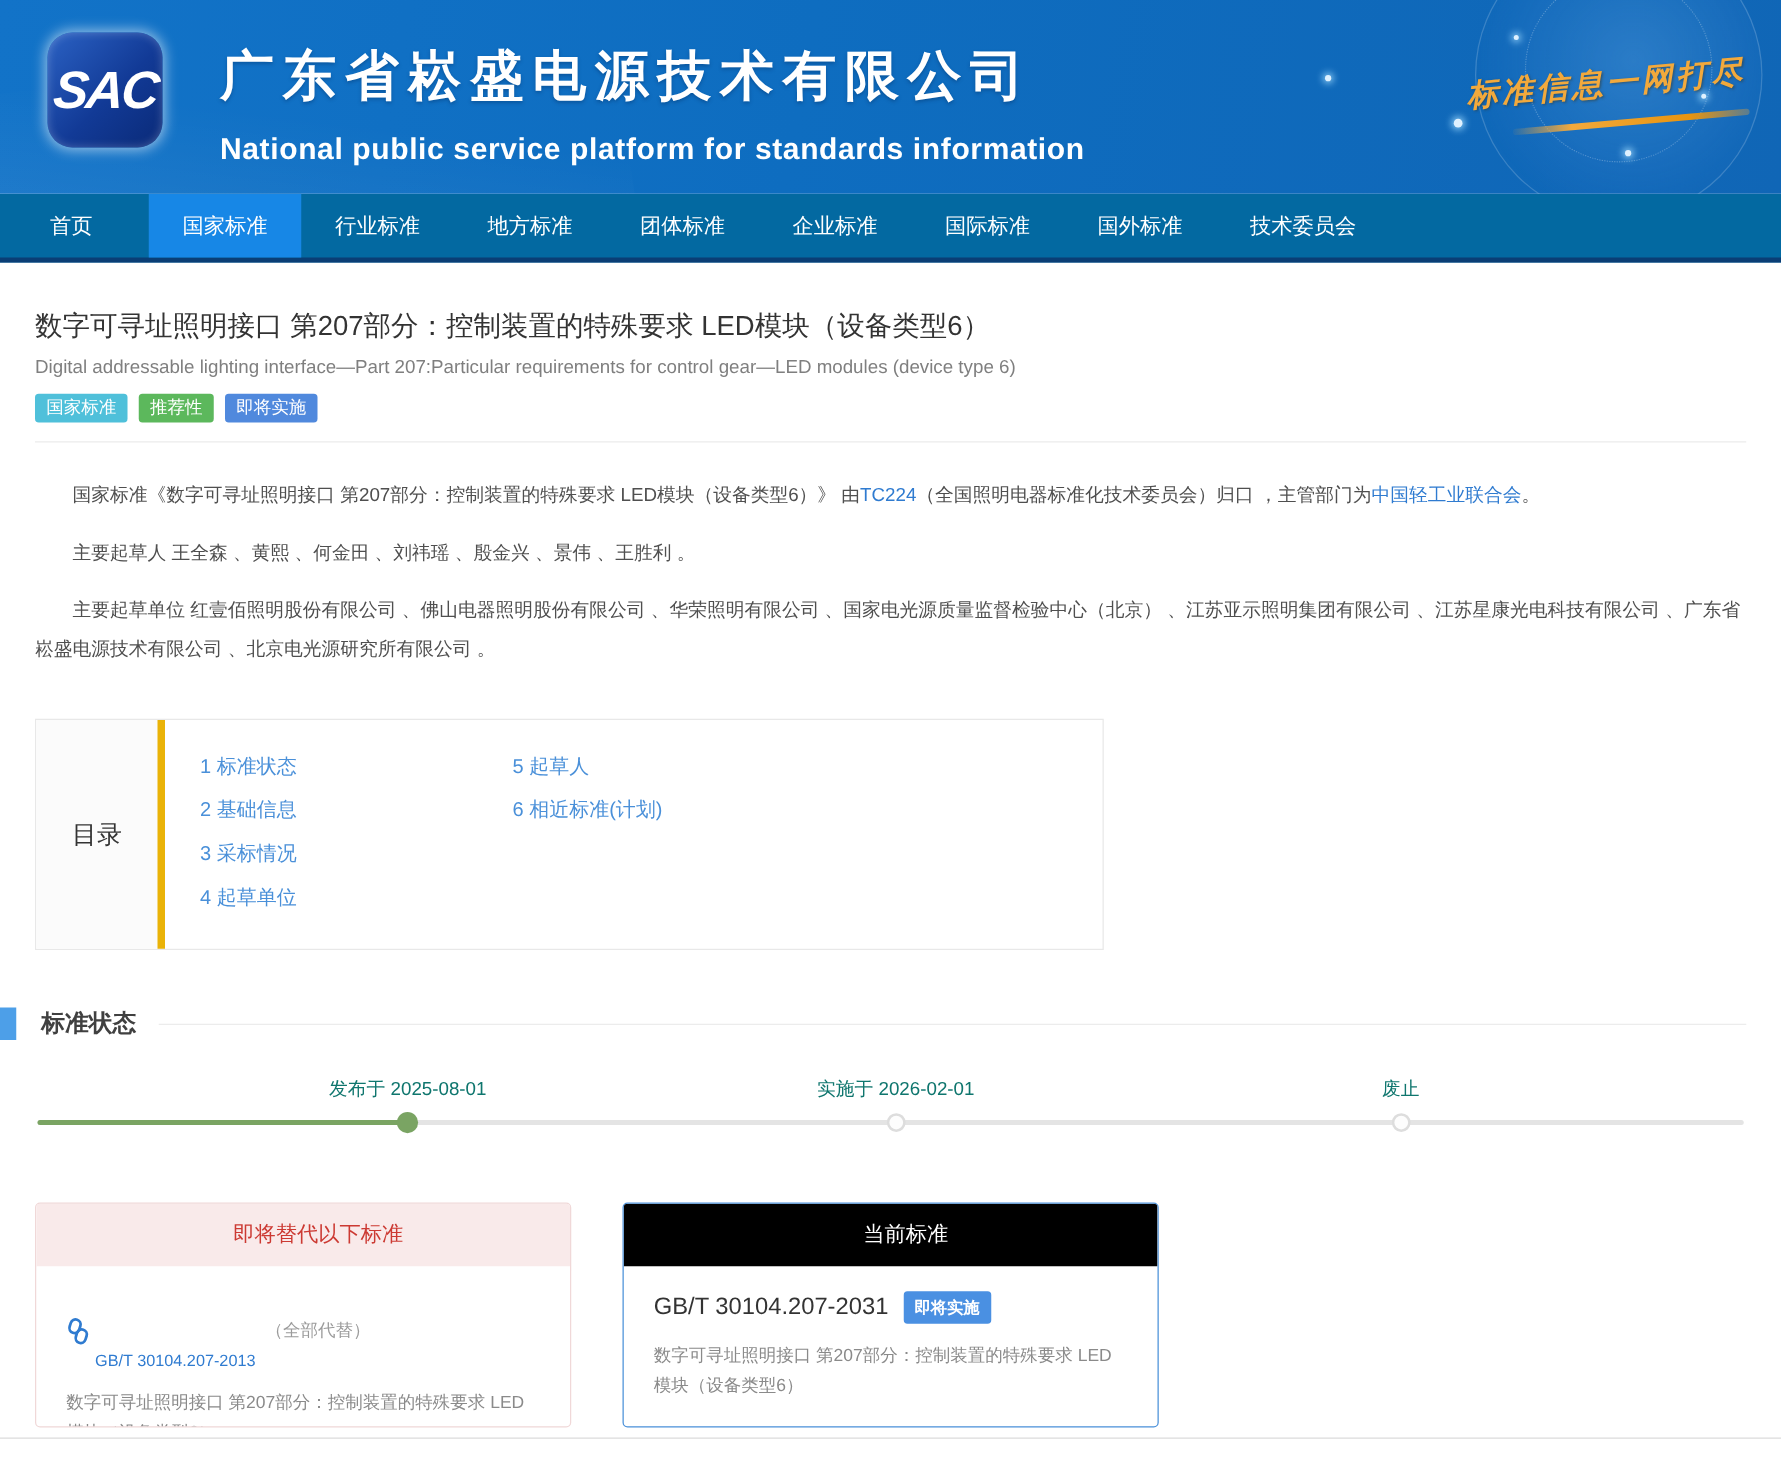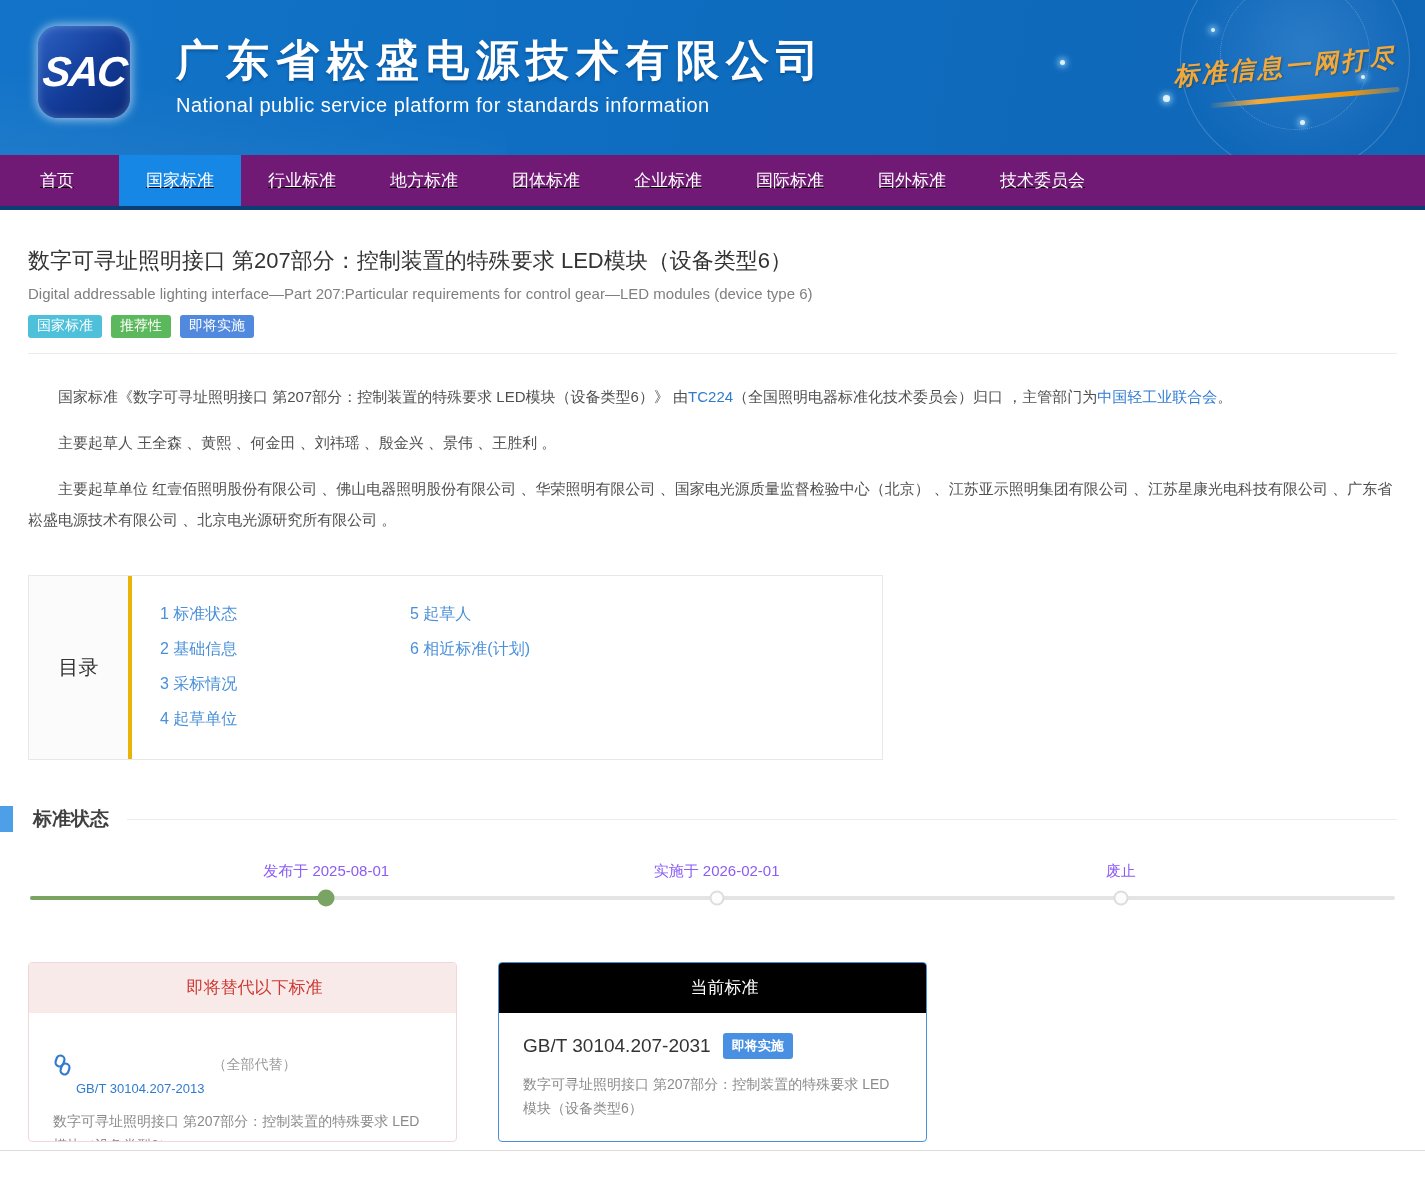--- a/index.html
+++ b/index.html
@@ -18,70 +18,70 @@
     border:1px dotted rgba(255,255,255,.25); }
   .spark { position:absolute; border-radius:50%; background:#dff1ff; box-shadow:0 0 6px 2px rgba(160,220,255,.8); }
   .logo-box { position:absolute; left:38px; top:26px; width:92px; height:92px; border-radius:20px;
     background:linear-gradient(135deg,#2b62c4 0%,#123a96 55%,#0a2a78 100%);
     box-shadow:0 0 10px 2px rgba(255,255,255,.55), inset 0 0 8px rgba(255,255,255,.25);
     display:flex; align-items:center; justify-content:center; }
   .logo-text { color:#fff; font-size:42px; font-weight:bold; font-style:italic; letter-spacing:-2px; transform:skewX(-6deg); }
   .hdr-titles { position:absolute; left:176px; top:32px; }
   .hdr-title-zh { color:#fff; font-size:43px; font-weight:bold; letter-spacing:7px;
     text-shadow:0 2px 3px rgba(0,40,90,.35); white-space:nowrap; }
-  .hdr-title-en { margin-top:4px; color:#fff; font-size:20px; font-weight:normal; letter-spacing:.5px; white-space:nowrap; }
+  .hdr-title-en { margin-top:16px; color:#fff; font-size:24px; font-weight:bold; letter-spacing:.5px; white-space:nowrap; }
   .slogan { position:absolute; right:28px; top:50px; color:#f2a93c; font-size:25px; font-weight:bold;
     font-style:italic; letter-spacing:3px; transform:rotate(-5deg); white-space:nowrap;
     text-shadow:1px 1px 2px rgba(60,40,0,.4); }
   .slogan-swoosh { position:absolute; right:25px; top:95px; width:190px; height:5px; border-radius:3px;
     transform:rotate(-5deg);
     background:linear-gradient(90deg,rgba(242,169,60,.05),#f2a93c 25%,#e8940f 75%,rgba(242,169,60,.3)); }
 
   
-  .main-nav { height:55px; background:#701a75; border-bottom:4px solid #0a3e75; display:flex;text-decoration:underline; }
+  .main-nav { height:55px; background:#0369a1; border-bottom:4px solid #0a3e75; display:flex; }
   .nav-item { height:51px; line-height:51px; padding:0 27px; color:#fff; font-size:17px;
     cursor:pointer; white-space:nowrap; }
   .nav-item.first { padding:0 45px 0 40px; }
   .nav-item.active { background:#1787e6; }
 
   
   .content { position:relative; }
   .page-title { margin:36px 28px 0; font-size:22px; color:#333; }
   .page-subtitle { margin:9px 28px 0; font-size:15px; color:#7f7f7f; }
   .tags { margin:13px 28px 0; display:flex; gap:9px; }
   .tag { color:#fff; font-size:14px; padding:2px 9px 3px; border-radius:3px; }
   .tag-cyan { background:#4fc0da; } .tag-green { background:#5cb85c; } .tag-blue { background:#5089dd; }
   .title-divider { margin:15px 28px 0; border:none; border-top:1px solid #ececec; }
 
   .paragraphs { margin:27px 28px 0; font-size:15px; color:#4f4f4f; line-height:31px; }
   .paragraphs p { text-indent:2em; margin-bottom:15px; }
   .paragraphs a { color:#2f7bd0; text-decoration:none; }
 
   
   .toc-box { margin:40px 0 0 28px; width:855px; border:1px solid #e8e8e8; display:flex; min-height:185px; }
-  .toc-label-cell { width:103px; background:#fbfbfb; border-right:4px solid #eab308;
+  .toc-label-cell { width:103px; background:#fbfbfb; border-right:6px solid #eab308;
     display:flex; align-items:center; justify-content:center; }
   .toc-label { font-size:20px; color:#333; }
   .toc-cols { display:flex; padding:20px 0 20px 28px; flex:1; }
   .toc-col { display:flex; flex-direction:column; }
   .toc-col-1 { width:250px; }
   .toc-item { color:#4a90d9; font-size:16px; line-height:35px; text-decoration:none; cursor:pointer; white-space:nowrap; }
 
   
   .section-header { margin-top:46px; display:flex; align-items:center; }
   .section-marker { width:13px; height:26px; background:#4d9fe8; }
   .section-title { margin-left:20px; font-size:19px; font-weight:bold; color:#404040; white-space:nowrap; }
   .section-line { flex:1; margin-left:18px; margin-right:28px; border-top:1px solid #ececec; }
 
   
   .timeline { position:relative; margin:22px 30px 0; height:68px; }
   .tl-line { position:absolute; top:42px; left:0; right:0; height:4px; background:#e4e4e4; border-radius:2px; }
   .tl-line-done { position:absolute; top:42px; left:0; width:21.7%; height:4px; background:#7aa463; border-radius:2px; }
   .tl-node { position:absolute; top:0; }
-  .tl-label { position:absolute; top:8px; left:0; transform:translateX(-50%); font-size:15px; color:#8b5cf6; white-space:nowrap; }
+  .tl-label { position:absolute; top:8px; left:0; transform:translateX(-50%); font-size:15px; color:#0f766e; white-space:nowrap; }
   .tl-dot { position:absolute; top:44px; left:0; transform:translate(-50%,-50%); width:17px; height:17px; border-radius:50%; }
   .tl-dot.done { background:#7aa463; }
   .tl-dot.pending { background:#fdfdfd; border:2px solid #ddd; width:15px; height:15px; }
 
   
   .cards { margin:40px 28px 0; display:flex; gap:41px; }
   .card { width:429px; height:180px; border-radius:4px; overflow:hidden; background:#fff; }
   .card-replaced { border:1px solid #f0d8d8; }
   .card-replaced .card-header { background:#f9eaea; color:#cc3a33; }
   .card-current { border:1px solid #4a90d9; }

